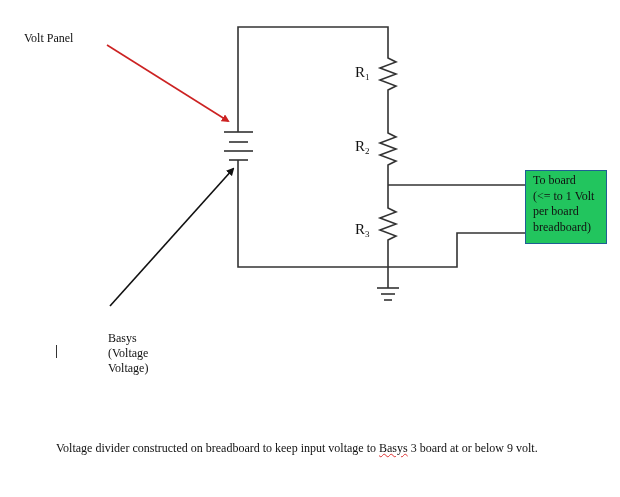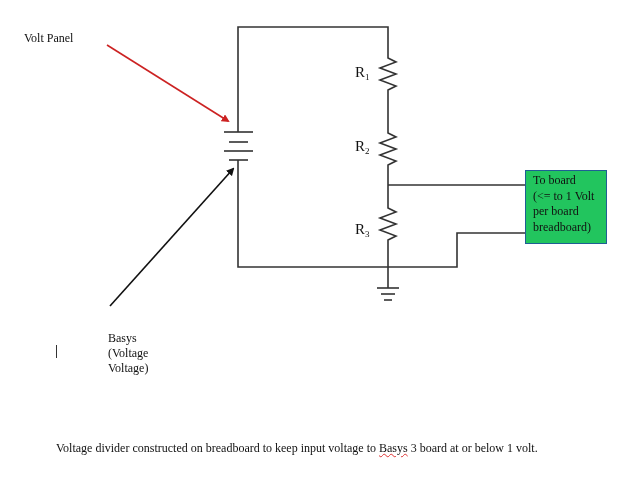--- a/index.html
+++ b/index.html
@@ -80,13 +80,13 @@
 
 <div id="to-board-box">
   <span>To board</span>
   <span>(&lt;= to 1 Volt</span>
   <span>per board</span>
   <span>breadboard)</span>
 </div>
 
 <div id="cursor"></div>
 
-<div id="caption"><span>Voltage divider constructed on breadboard to keep input voltage to </span><span class="spell">Basys</span><span> 3 board at or below 1 volt.</span></div>
+<div id="caption"><span>Voltage divider constructed on breadboard to keep input voltage to </span><span class="spell">Basys</span><span> 3 board at or below 9 volt.</span></div>
 
 </body></html>

